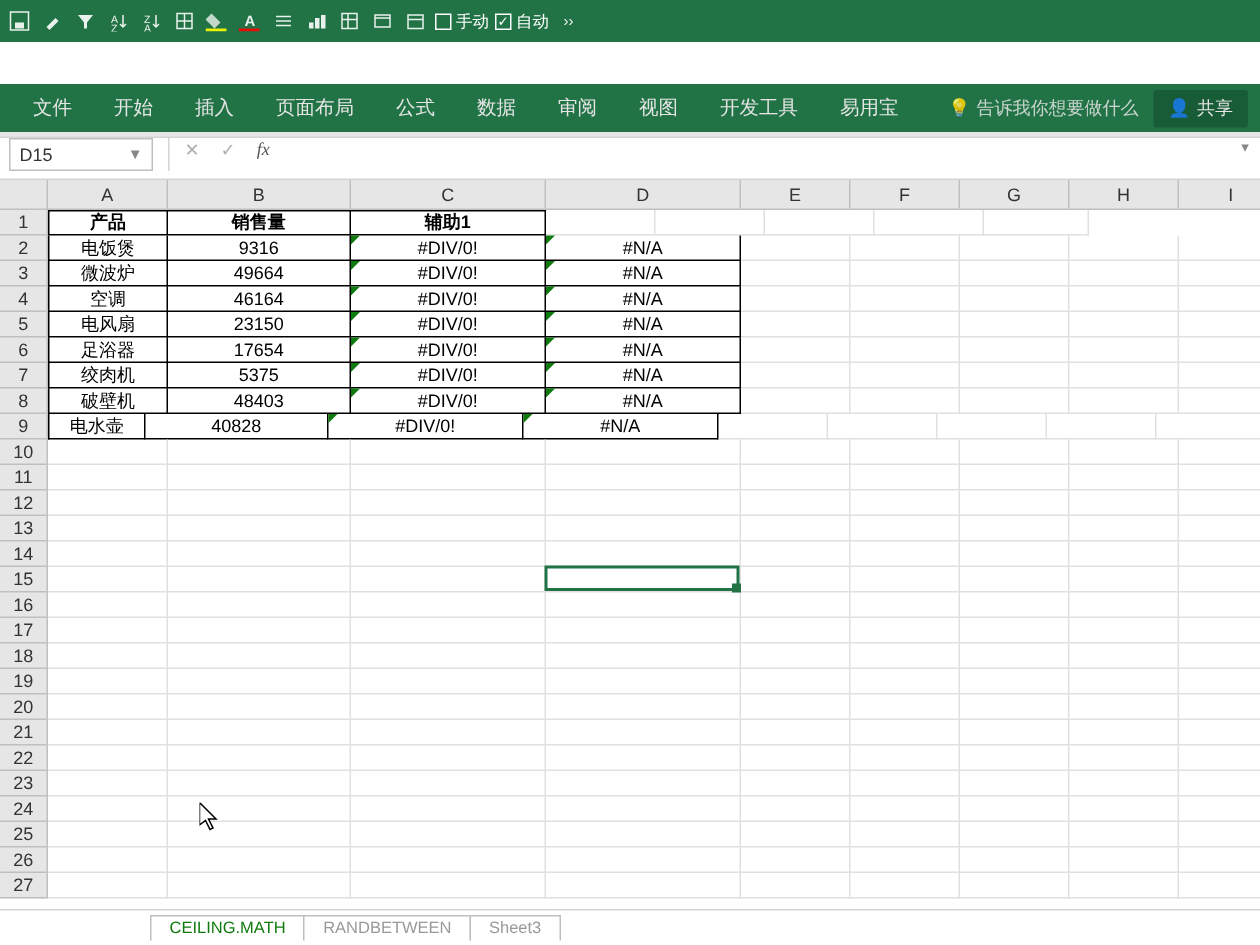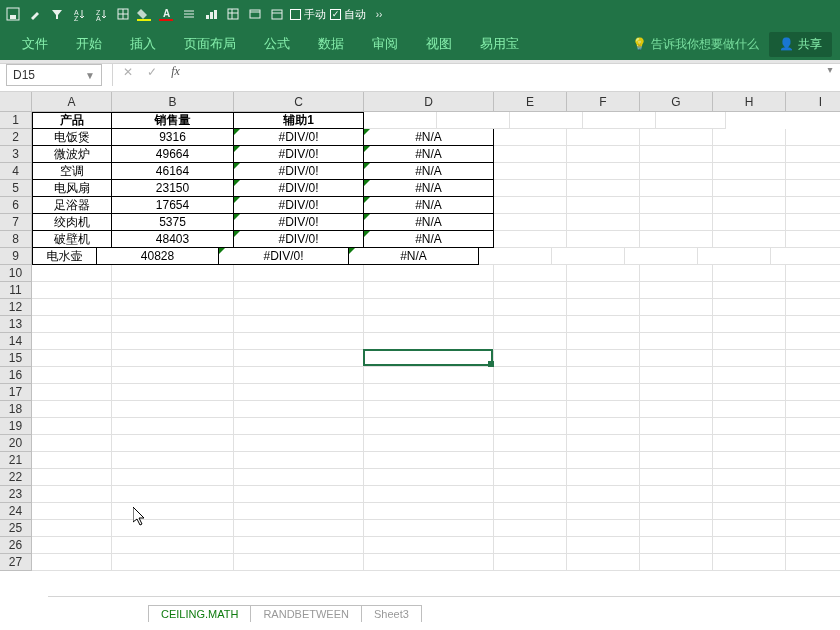--- a/index.html
+++ b/index.html
@@ -6,21 +6,21 @@
 body { background: #fff; width: 840px; height: 630px; overflow: hidden; position: relative; }
 
 .titlebar { background: #217346; height: 28px; display: flex; align-items: center; padding: 0 4px; color: #fff; font-size: 11px; }
 .titlebar .qat { display: flex; gap: 4px; align-items: center; }
 .titlebar .qat-icon { width: 18px; height: 18px; display: flex; align-items: center; justify-content: center; opacity: 0.9; }
 .titlebar .spacer { flex: 1; }
 .titlebar .title-right { display: flex; gap: 12px; align-items: center; font-size: 12px; }
 .titlebar .win-controls { display: flex; gap: 0; margin-left: 8px; }
 .titlebar .win-btn { width: 36px; height: 28px; display: flex; align-items: center; justify-content: center; opacity: 0.85; }
 
-.ribbon-tabs { background: #217346; height: 32px; display: flex; align-items: center; padding: 0 8px; color: #86efac; font-size: 13px; justify-content: space-between; }
+.ribbon-tabs { background: #217346; height: 32px; display: flex; align-items: center; padding: 0 8px; color: #e5e5e5; font-size: 13px; justify-content: space-between; margin-top: 28px; }
 .ribbon-tabs .tabs-left { display: flex; }
 .tab { padding: 0 14px; height: 32px; display: flex; align-items: center; cursor: pointer; }
 .ribbon-tabs .right-area { display: flex; align-items: center; gap: 10px; font-size: 12px; }
 .tell-me { display: flex; align-items: center; gap: 4px; opacity: 0.85; }
 .share-btn { background: #185c37; padding: 4px 10px; border-radius: 2px; display: flex; align-items: center; gap: 4px; }
 
 .divider-line { height: 4px; background: #e6e6e6; border-bottom: 1px solid #d4d4d4; }
 
 .namebox-row { height: 28px; display: flex; align-items: flex-start; border-bottom: 1px solid #d4d4d4; background: #fff; font-size: 12px; }
 .name-box { width: 96px; border: 1px solid #bfbfbf; height: 22px; margin-left: 6px; display: flex; align-items: center; padding: 0 6px; justify-content: space-between; color: #333; }
@@ -45,21 +45,21 @@
 .cell.data-border-left { border-left: 1px solid #000; }
 .cell.header-cell { font-weight: bold; border-top: 1px solid #000; }
 .cell.header-cell:first-child { border-left: 1px solid #000; }
 .green-tri { position: absolute; top: 0; left: 0; width: 0; height: 0; border-top: 6px solid #0f7b0f; border-right: 6px solid transparent; }
 
 .active-cell-outline { position: absolute; border: 2px solid #217346; pointer-events: none; }
 .fill-handle { position: absolute; right: -3px; bottom: -3px; width: 6px; height: 6px; background: #217346; }
 
 .cursor-arrow { position: absolute; left: 133px; top: 415px; pointer-events: none; z-index: 100; }
 
-.footer { position: absolute; bottom: 0; left: 0; right: 0; height: 34px; border-top: 1px solid #d4d4d4; background: #fff; display: flex; align-items: center; font-size: 11px; color: #666; margin-left: 48px; }
+.footer { position: absolute; bottom: 0; left: 0; right: 0; height: 24px; border-top: 1px solid #d4d4d4; background: #fff; display: flex; align-items: center; font-size: 11px; color: #666; }
 .sheet-tabs { display: flex; margin-left: 100px; align-items: flex-end; }
 .sheet-tab { padding: 2px 12px; border: 1px solid #bfbfbf; border-bottom: none; background: #fff; color: #0f7b0f; margin-right: -1px; font-size: 11px; }
 .sheet-tab.inactive { color: #999; }
 
 .chk { display: inline-flex; align-items: center; gap: 3px; font-size: 11px; }
 .chk-box { width: 11px; height: 11px; border: 1px solid #fff; display: inline-flex; align-items: center; justify-content: center; font-size: 9px; }
 </style>
 </head>
 <body>
 
@@ -163,20 +163,21 @@
 <div class="ribbon-tabs">
   <div class="tabs-left">
     <div class="tab">文件</div>
     <div class="tab">开始</div>
     <div class="tab">插入</div>
     <div class="tab">页面布局</div>
     <div class="tab">公式</div>
     <div class="tab">数据</div>
     <div class="tab">审阅</div>
     <div class="tab">视图</div>
+    <div class="tab">开发工具</div>
     <div class="tab">易用宝</div>
   </div>
   <div class="right-area">
     <div class="tell-me">
       <span>💡</span>
       <span>告诉我你想要做什么</span>
     </div>
     <div class="share-btn">
       <span>👤</span>
       <span>共享</span>

